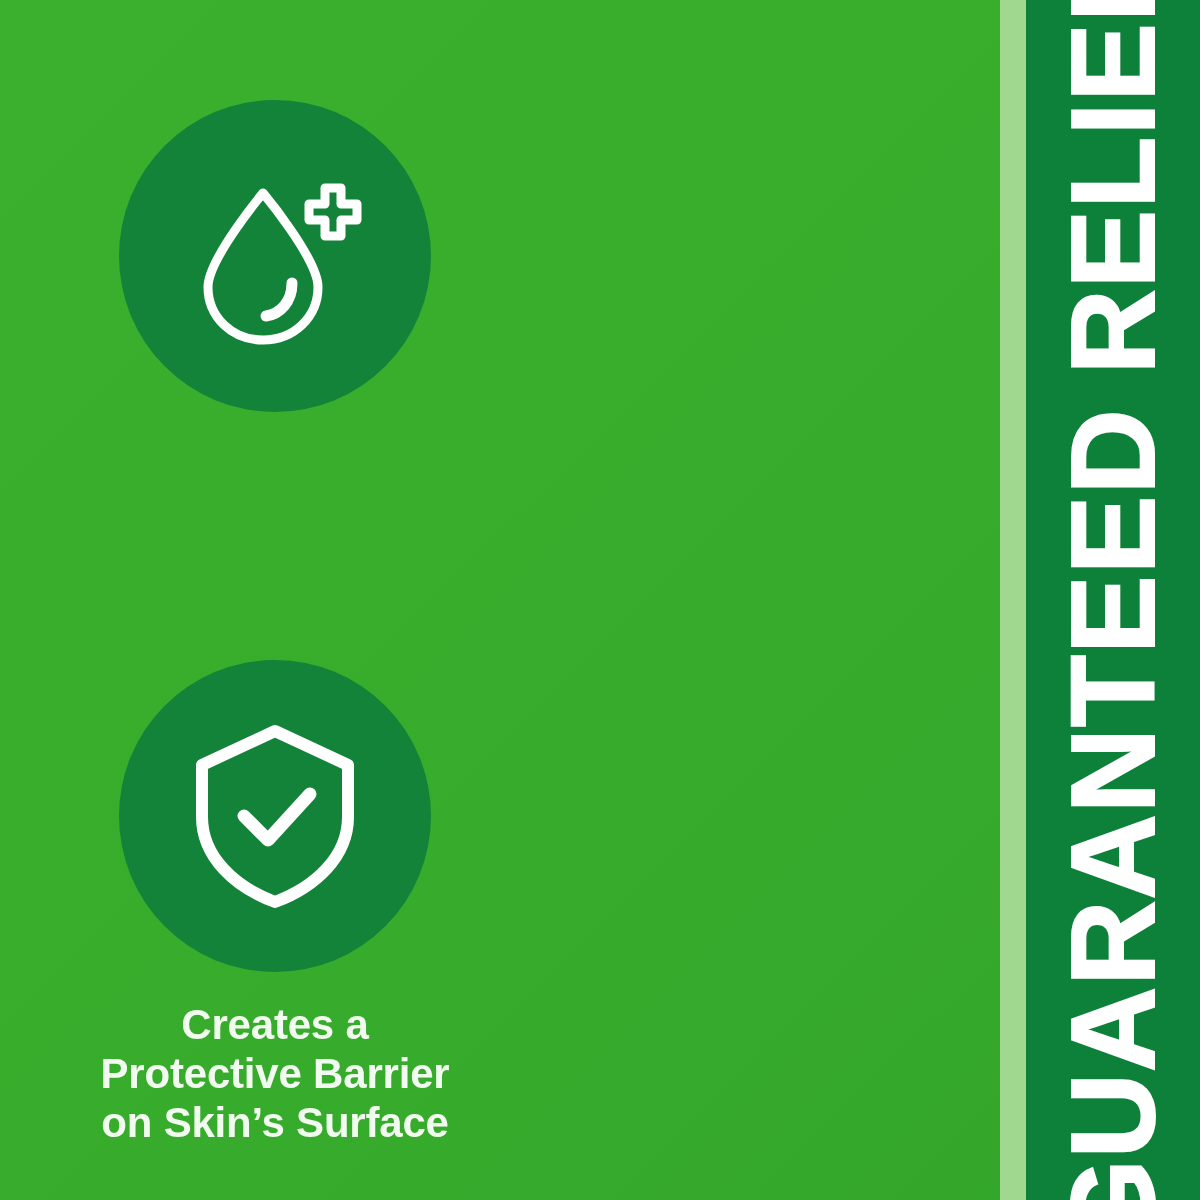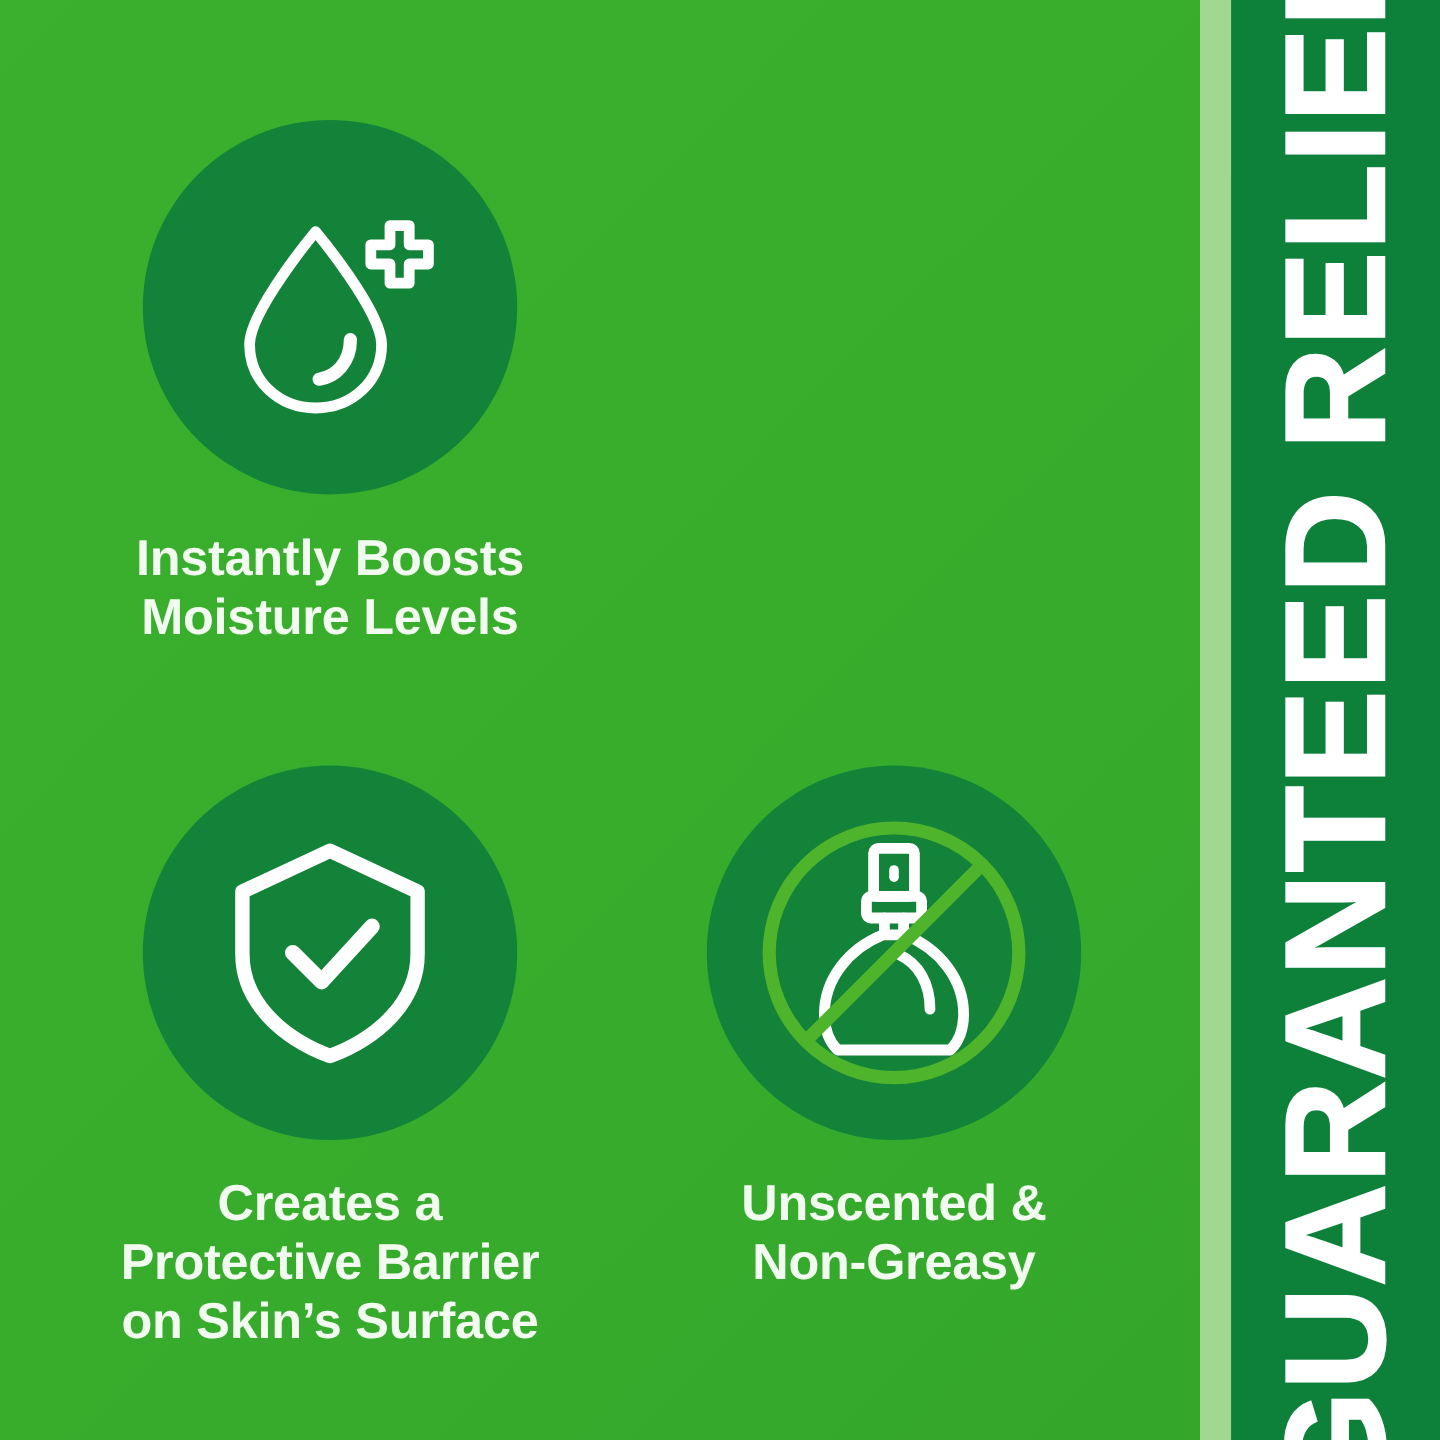--- a/index.html
+++ b/index.html
@@ -32,21 +32,21 @@
 
   .feature {
     position: absolute;
     width: 470px;
     text-align: center;
   }
 
   .feature.col-left  { left: 40px; }
   .feature.col-right { left: 510px; }
   .feature.row-top    { top: 100px; }
-  .feature.row-bottom { top: 638px; }
+  .feature.row-bottom { top: 660px; }
 
   .icon-circle {
     width: 312px;
     height: 312px;
     border-radius: 50%;
     background: #138339;
     margin: 0 auto;
     display: flex;
     align-items: center;
     justify-content: center;
@@ -114,64 +114,37 @@
     <div class="feature col-left row-top">
       <div class="icon-circle">
         <span>
           <svg width="200" height="200" viewBox="0 0 200 200" fill="none" stroke="#ffffff" stroke-width="9" stroke-linecap="round" stroke-linejoin="round">
             <path d="M88 37 C88 37 33 103 33 131 C33 161 57 184 88 184 C119 184 143 161 143 131 C143 103 88 37 88 37 Z"></path>
             <path d="M117 127 C117 146 105 158 91 160" stroke-width="11"></path>
             <path d="M150 32 L166 32 L166 48 L182 48 L182 64 L166 64 L166 80 L150 80 L150 64 L134 64 L134 48 L150 48 Z"></path>
           </svg>
         </span>
       </div>
-      <div class="feature-label">Instantly Boosts
-Moisture Levels</div>
     </div>
 
 
     <div class="feature col-left row-bottom">
       <div class="icon-circle">
         <span>
           <svg width="190" height="190" viewBox="0 0 190 190" fill="none" stroke="#ffffff" stroke-width="12" stroke-linecap="round" stroke-linejoin="round">
             <path d="M95 10 L168 44 L168 96 C168 136 135 166 95 181 C55 166 22 136 22 96 L22 44 Z"></path>
             <path d="M64 95 L88 119 L130 73" stroke-width="13"></path>
           </svg>
         </span>
       </div>
       <div class="feature-label">Creates a
 Protective Barrier
 on Skin’s Surface</div>
     </div>
 
-    <div class="feature col-right row-bottom">
-      <div class="icon-circle">
-        <span>
-          <svg width="250" height="250" viewBox="0 0 250 250" fill="none" stroke-linecap="round" stroke-linejoin="round">
-
-            <g stroke="#ffffff" stroke-width="9" fill="none">
-              <rect x="108" y="38" width="34" height="40" rx="4"></rect>
-              <rect x="102" y="78" width="46" height="18" rx="4"></rect>
-              <path d="M117 96 L117 108"></path>
-              <path d="M133 96 L133 108"></path>
-              <path d="M125 56 L125 62" stroke-width="8"></path>
-              <path d="M116 110 C86 122 67 148 67 176 C67 190 72 200 78 206 L172 206 C178 200 183 190 183 176 C183 148 164 122 134 110 Z"></path>
-              <path d="M155 172 C155 150 145 134 130 127" stroke-width="9"></path>
-            </g>
-
-            <g stroke="#4eb42b" stroke-width="11" fill="none">
-              <circle cx="125" cy="125" r="104"></circle>
-              <path d="M52 198 L198 52"></path>
-            </g>
-          </svg>
-        </span>
-      </div>
-      <div class="feature-label">Unscented &amp;
-Non-Greasy</div>
-    </div>
 
   </div>
 
   <div class="divider-strip"></div>
 
   <div class="banner">
     <div class="banner-text">GUARANTEED RELIEF</div>
   </div>
 
 </div>

